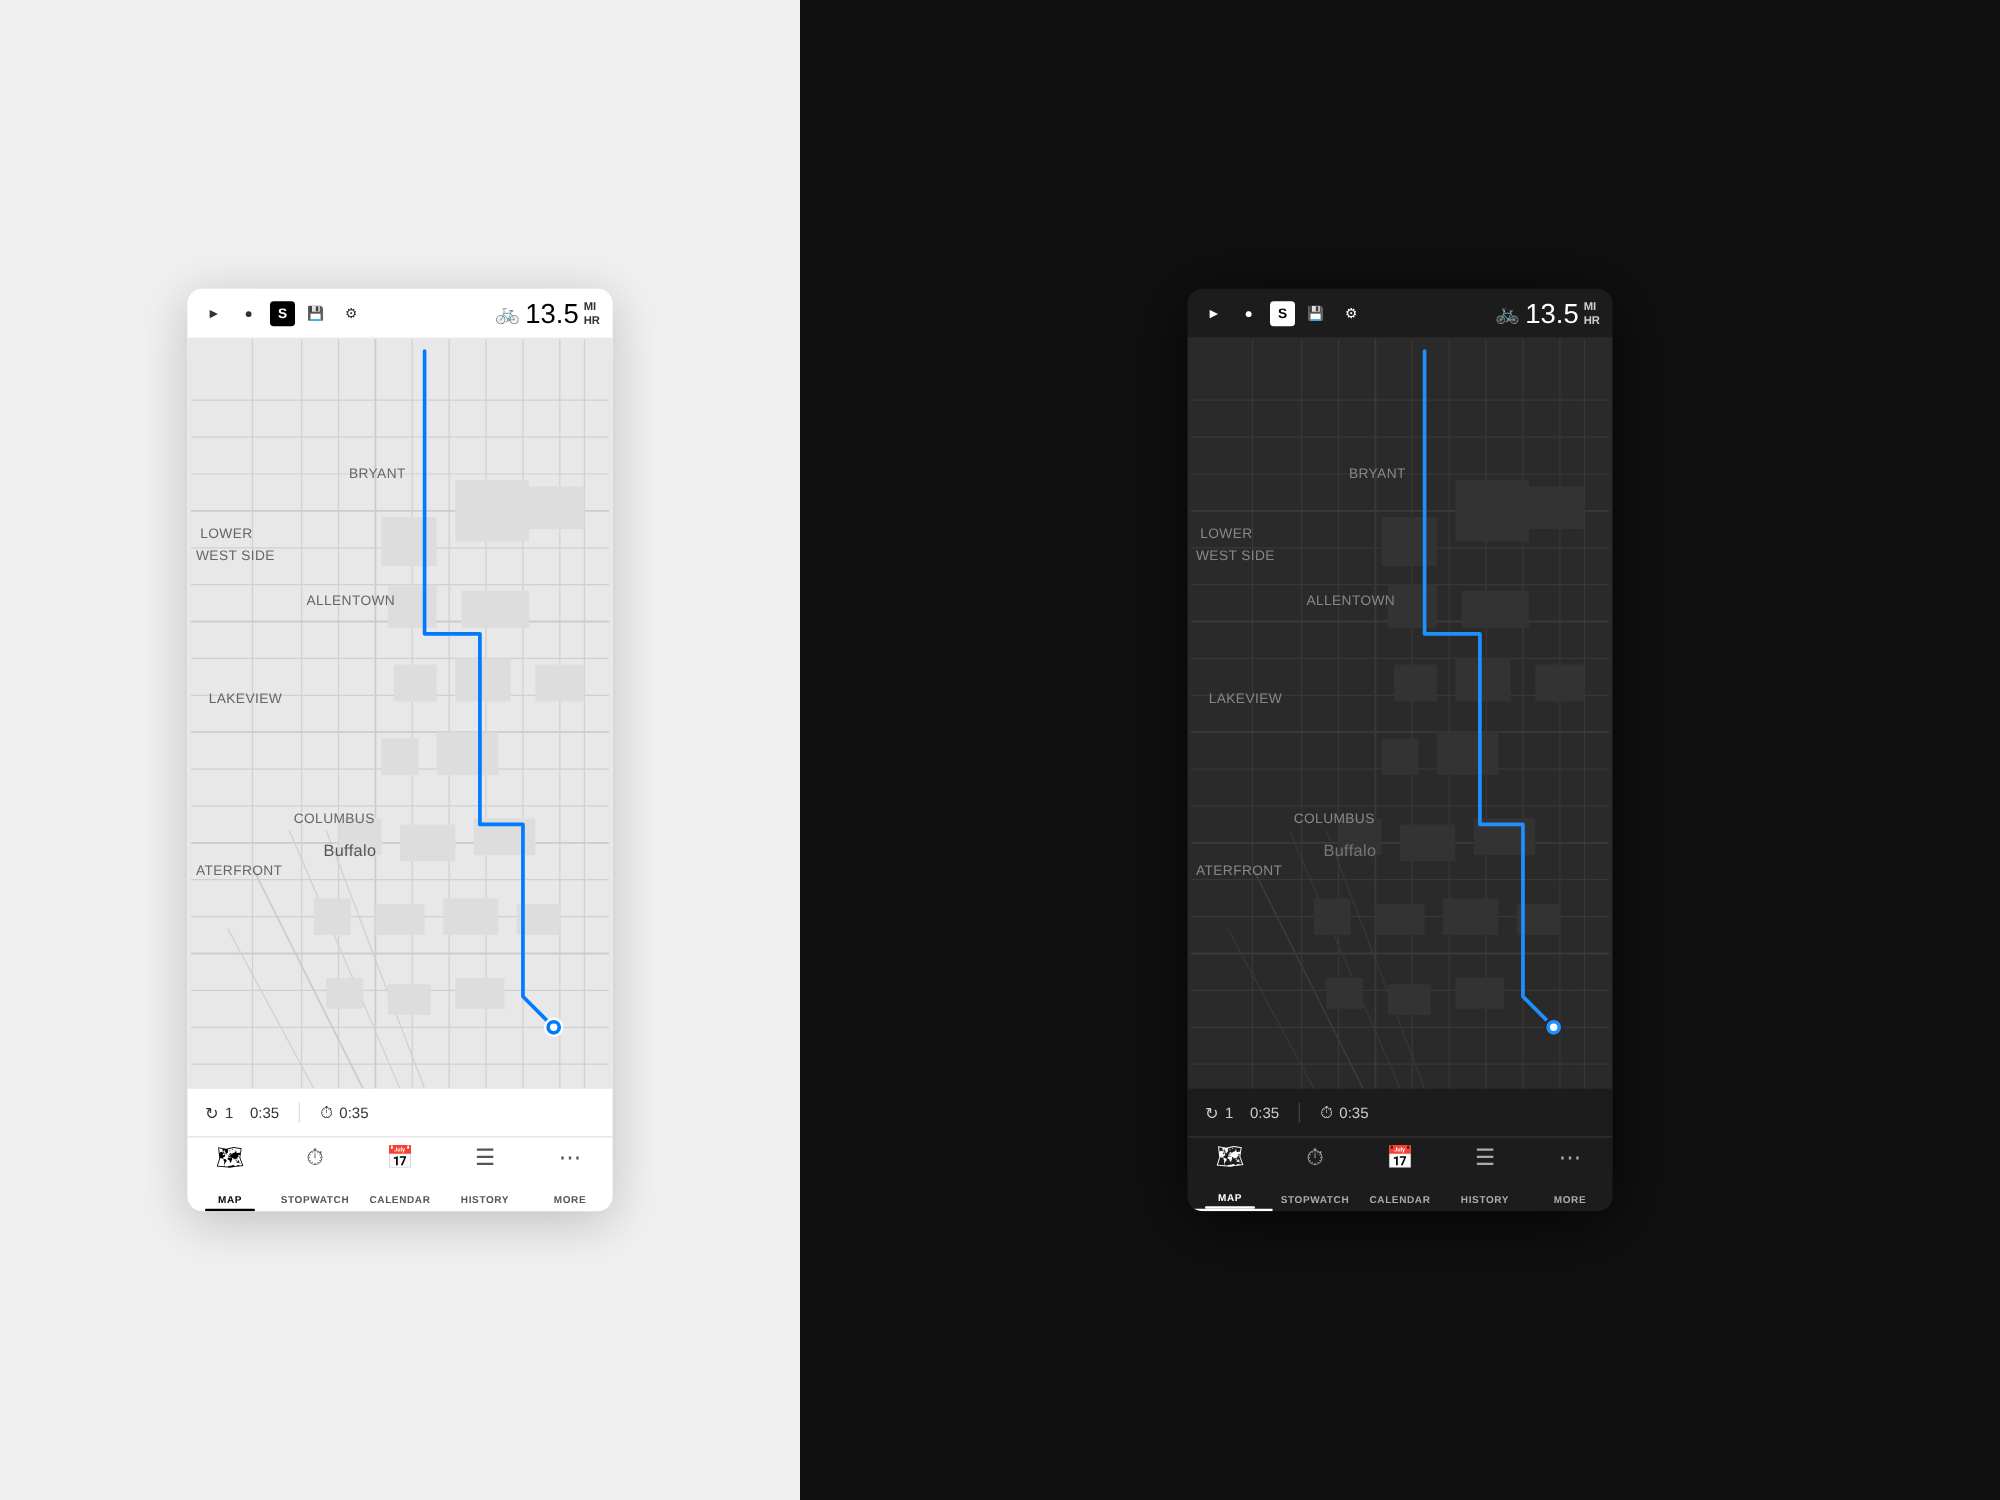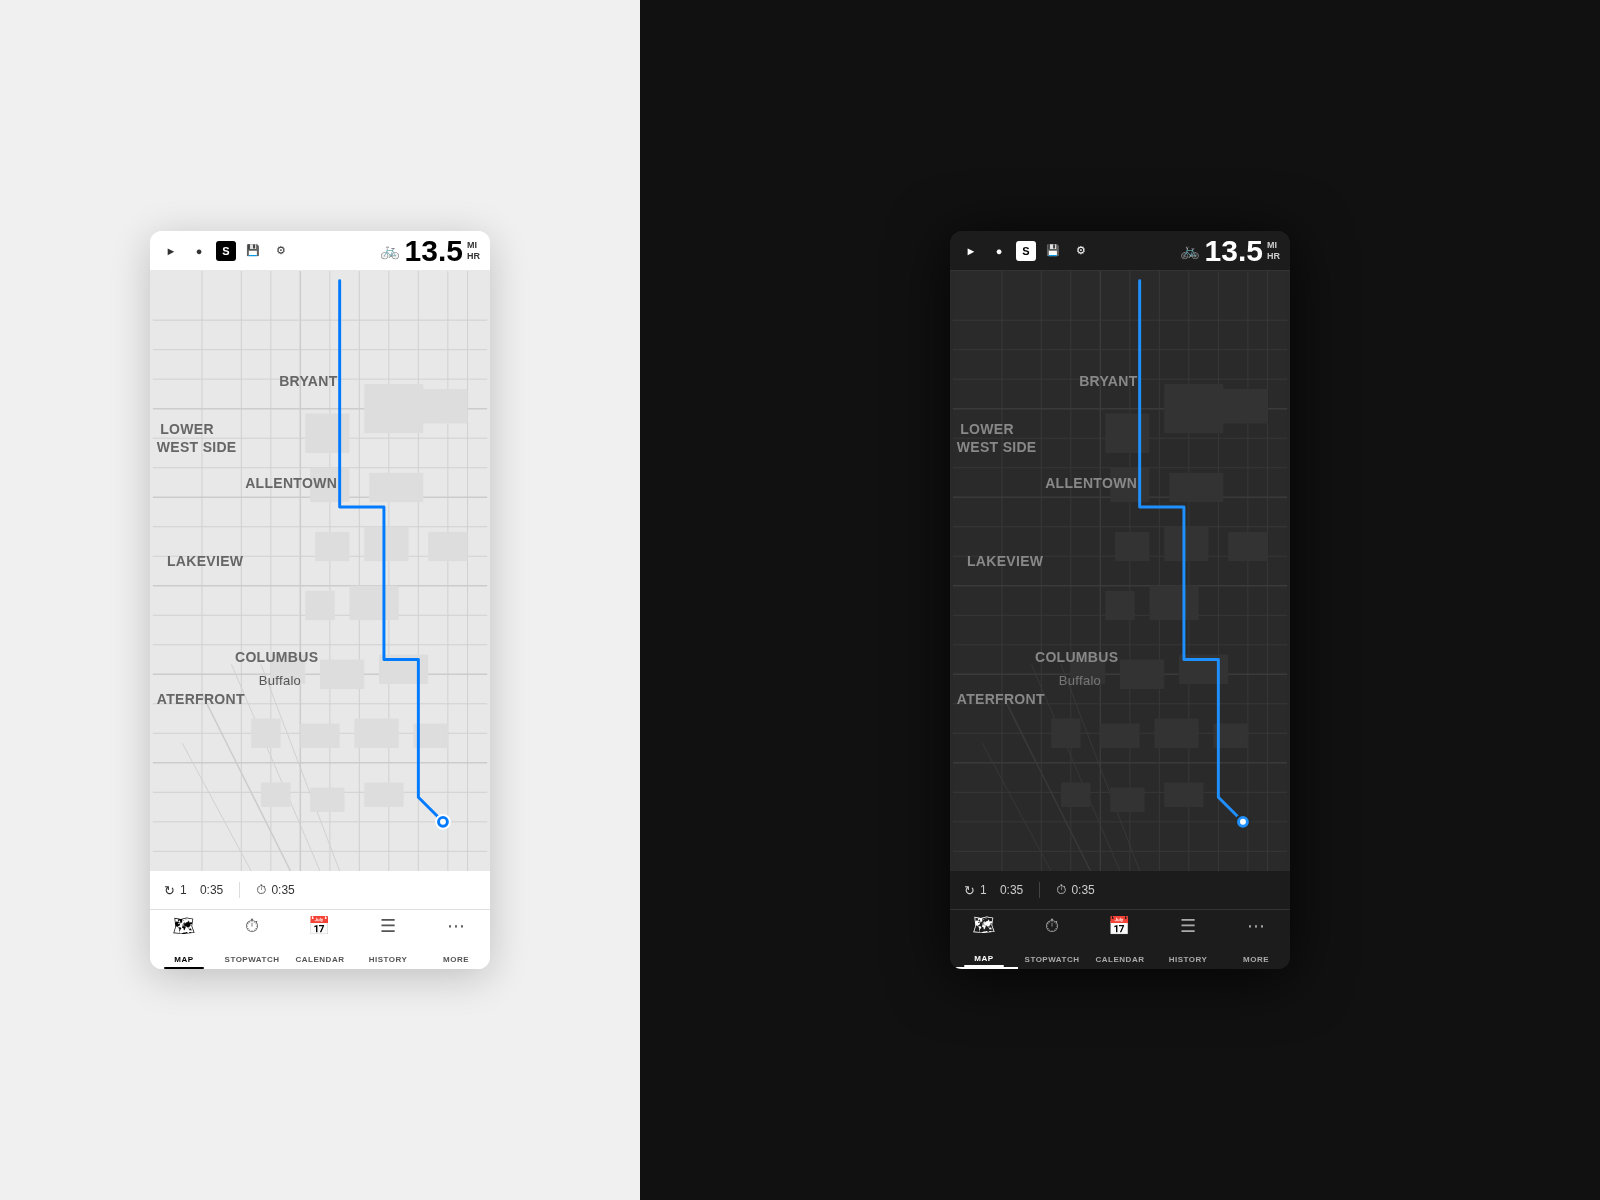--- a/index.html
+++ b/index.html
@@ -113,22 +113,22 @@
       display: flex;
       align-items: center;
       gap: 4px;
     }
 
     .bike-icon {
       font-size: 16px;
     }
 
     .speed-number {
-      font-size: 30px;
-      font-weight: 700;
+      font-size: 22px;
+      font-weight: 400;
       color: #000;
       line-height: 1;
     }
 
     .speed-number-dark {
       color: #fff;
     }
 
     .speed-unit {
       font-size: 9px;
@@ -279,23 +279,23 @@
       font-weight: 700;
     }
 
     .nav-item.active-dark .nav-label {
       color: #fff;
     }
 
     
     .map-label {
       position: absolute;
-      font-size: 14px;
+      font-size: 11px;
       color: #666;
-      font-weight: 700;
+      font-weight: 400;
       pointer-events: none;
       letter-spacing: 0.3px;
     }
 
     .map-label-dark {
       color: #888;
     }
 
     .map-label-lg {
       font-size: 13px;

